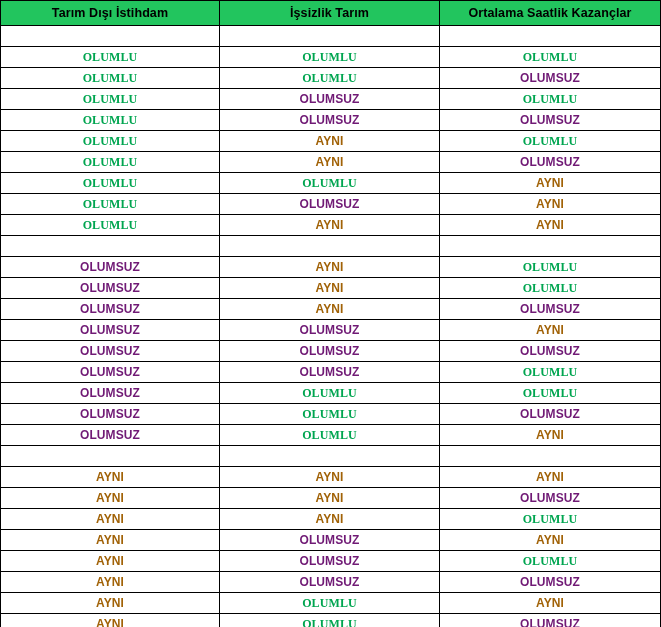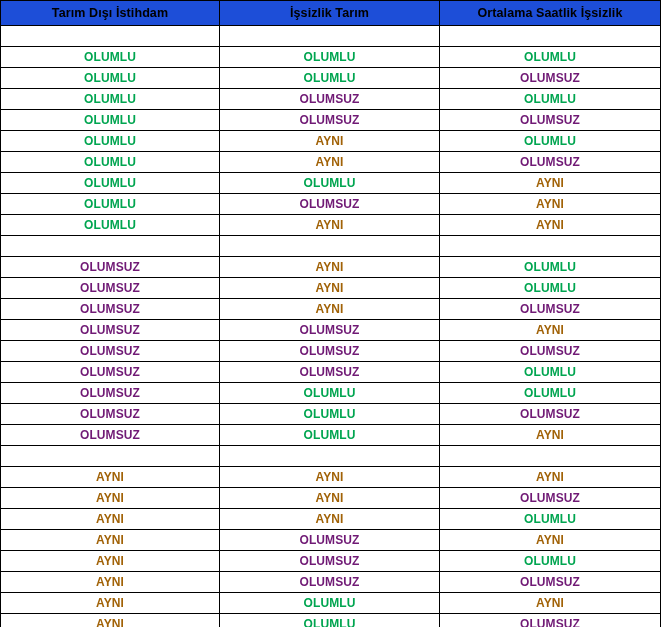--- a/index.html
+++ b/index.html
@@ -36,45 +36,45 @@
     font-size: 12px;
     font-weight: bold;
     letter-spacing: 0.1px;
     white-space: nowrap;
     overflow: hidden;
   }
   table.grid th {
     height: 24px;
     font-size: 12.5px;
     color: #000000;
-    background: #1d4ed8;
+    background: #22c55e;
   }
   td.blank {
     height: 20px;
   }
-  .v-olumlu  { color: #00a550; }
+  .v-olumlu  { color: #00a550; font-family: Liberation Serif, serif; }
   .v-olumsuz { color: #701a75; }
   .v-ayni    { color: #a16207; }
   .v-empty   { color: transparent; }
 </style>
 </head>
 <body>
 
 <div id="sheet">
   <table class="grid">
     <colgroup>
       <col class="c1">
         <col class="c2">
         <col class="c3">
     </colgroup>
     <thead>
       <tr>
         <th>Tarım Dışı İstihdam</th>
         <th>İşsizlik Tarım</th>
-        <th>Ortalama Saatlik İşsizlik</th>
+        <th>Ortalama Saatlik Kazançlar</th>
       </tr>
     </thead>
     <tbody id="tbody">
         <tr>
           <td class="v-empty blank"></td>
           <td class="v-empty blank"></td>
           <td class="v-empty blank"></td>
         </tr>
         <tr>
           <td class="v-olumlu">OLUMLU</td>

